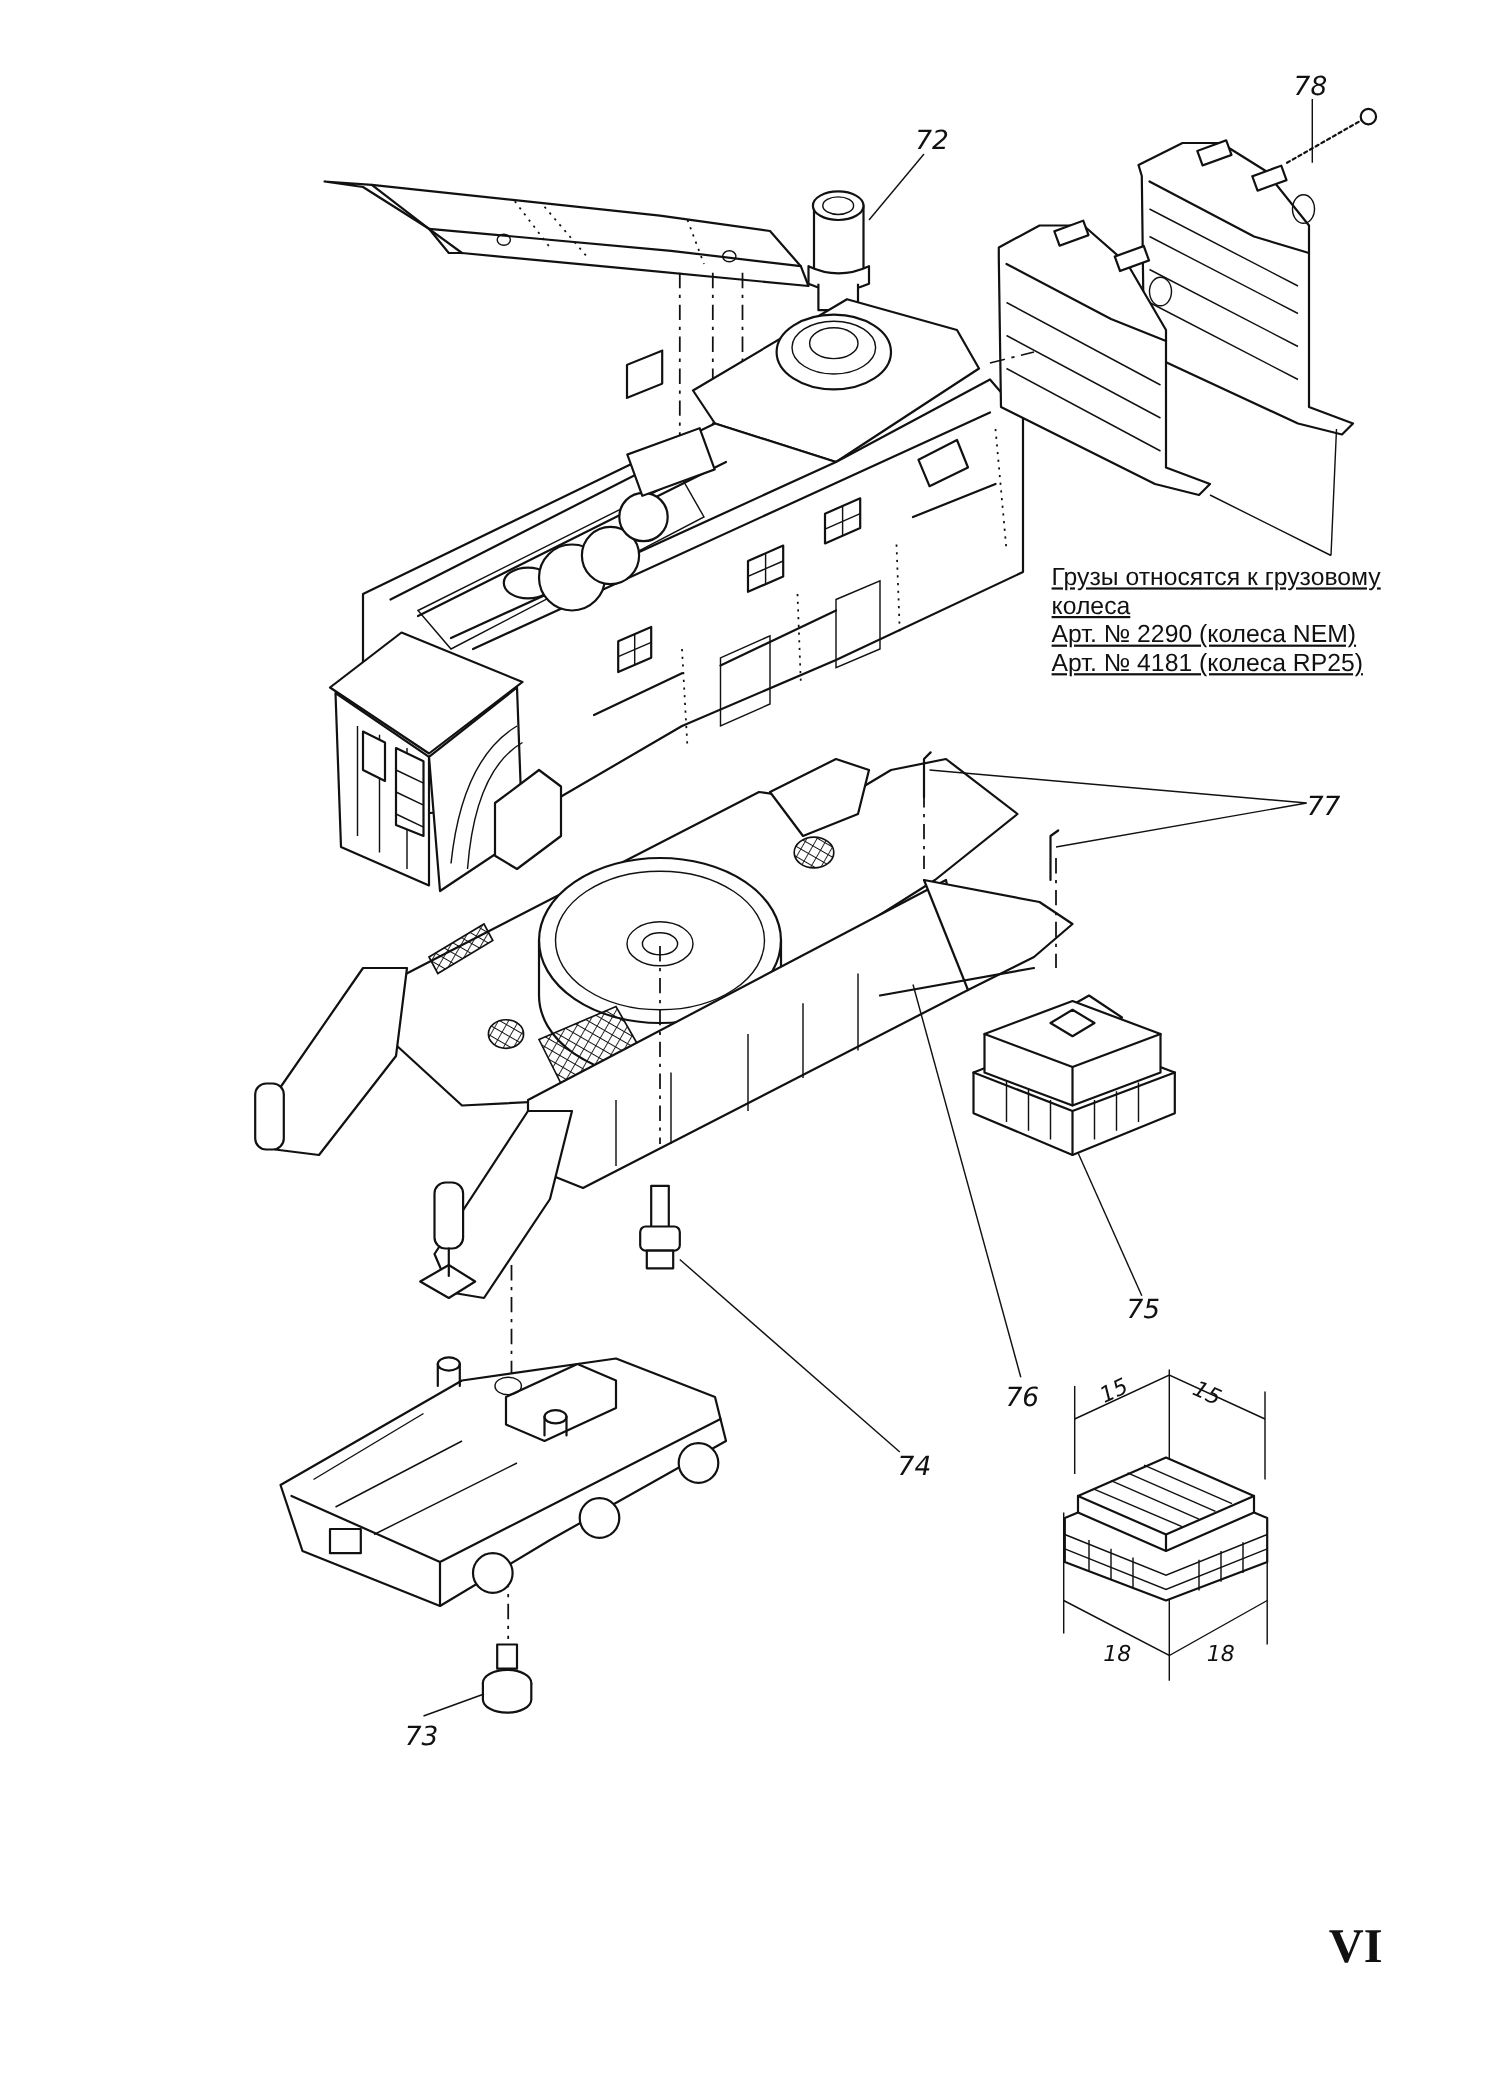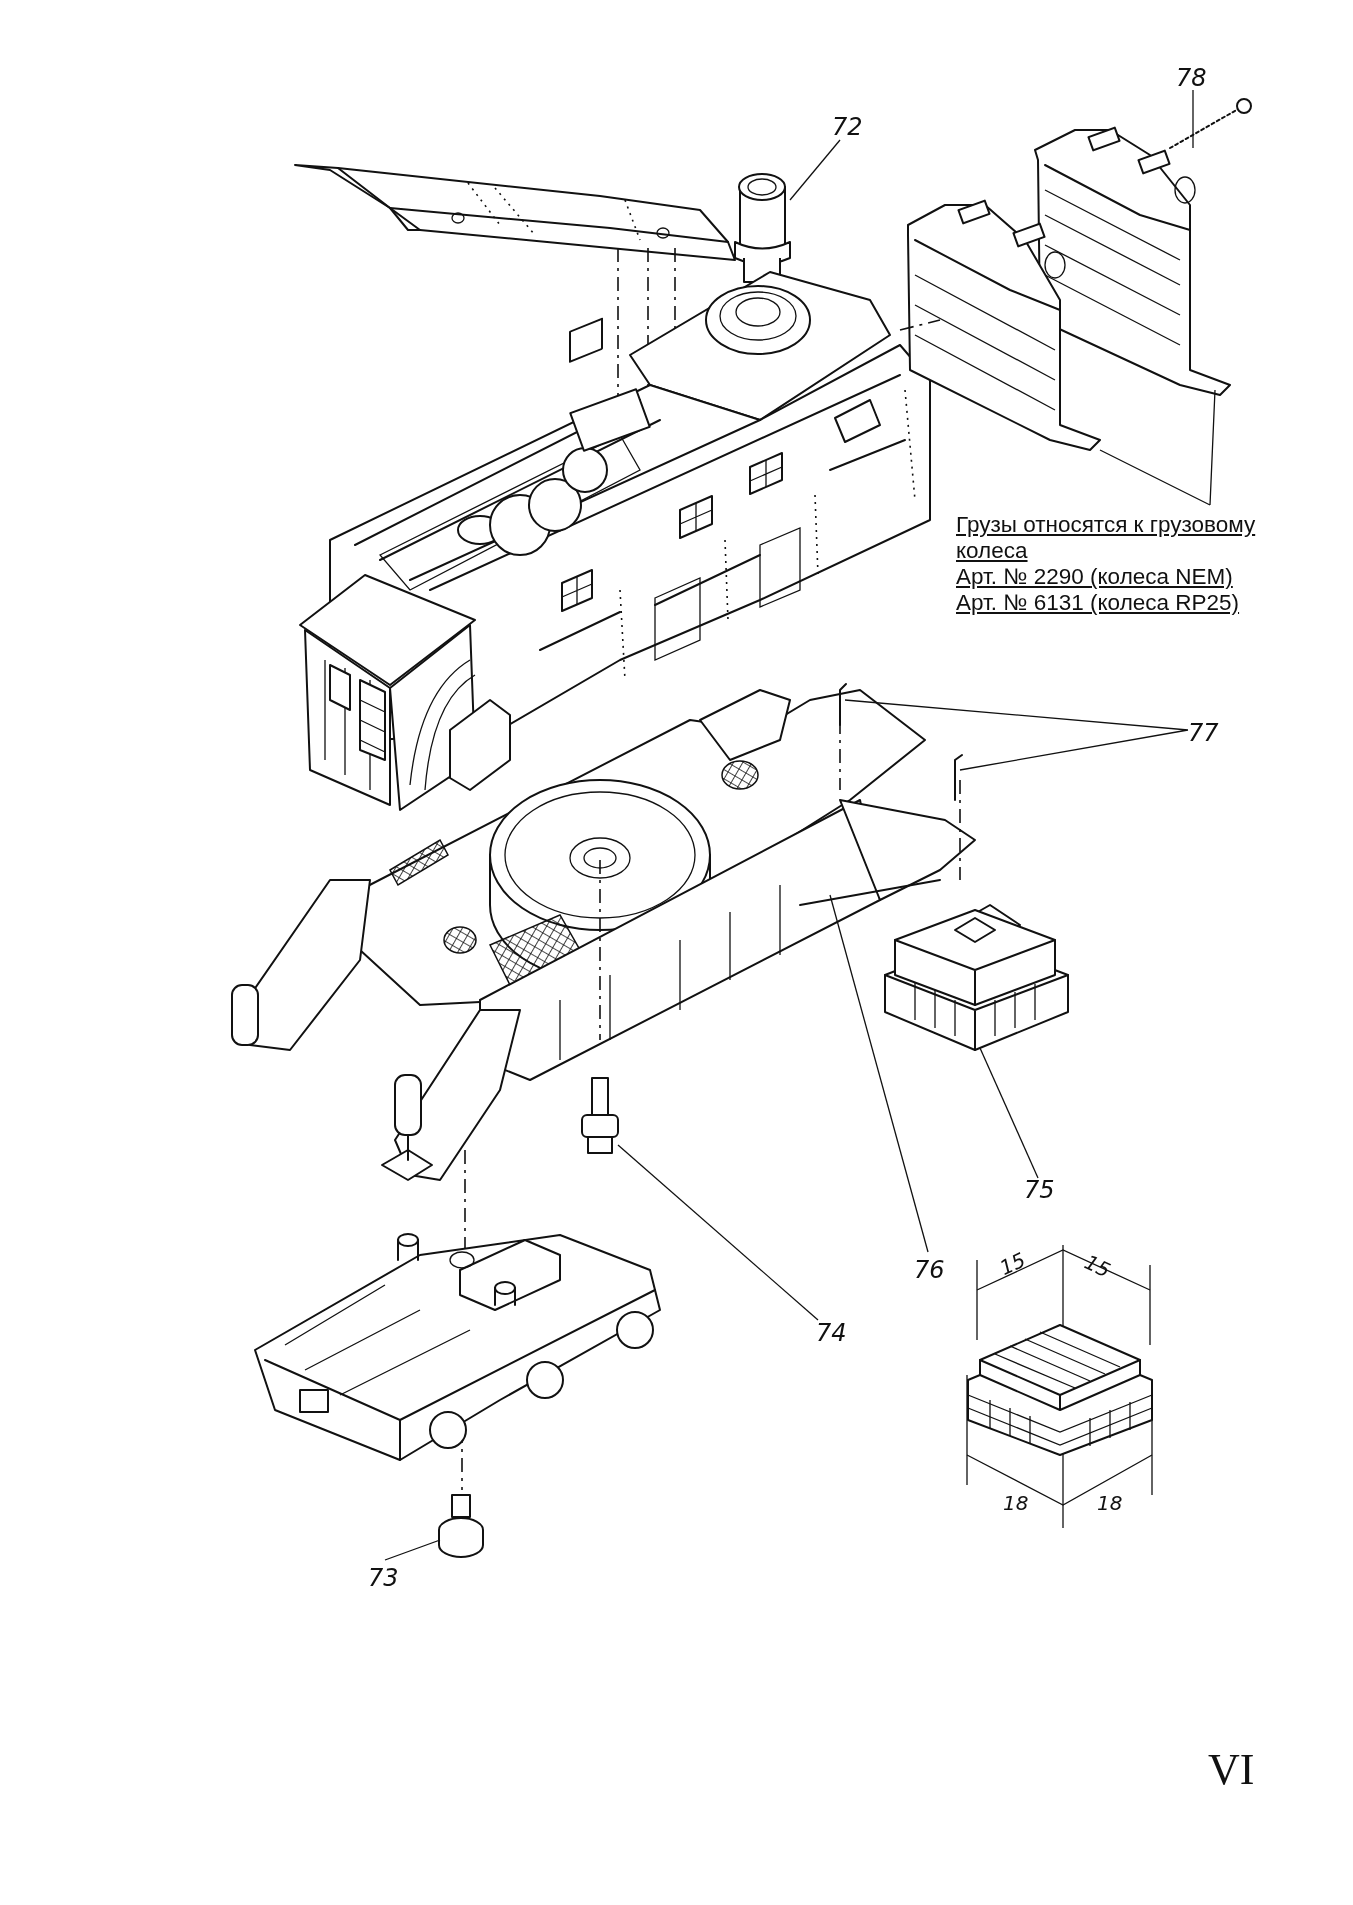--- a/index.html
+++ b/index.html
@@ -8,21 +8,21 @@
   .ln { fill:none; stroke:#111; stroke-width:2; stroke-linejoin:round; stroke-linecap:round; }
   .thin { fill:none; stroke:#111; stroke-width:1.3; }
   .dash { fill:none; stroke:#111; stroke-width:1.6; stroke-dasharray:14 6 3 6; }
   .dot { fill:none; stroke:#111; stroke-width:1.6; stroke-dasharray:2 5; }
   .fillw { fill:#fff; stroke:#111; stroke-width:2; stroke-linejoin:round; }
   .hatch { fill:url(#mesh); stroke:#111; stroke-width:1.5; }
   .callout { font-family:"DejaVu Sans", sans-serif; font-style:italic; font-size:24px; fill:#111; }
   .dim { font-family:"DejaVu Sans", sans-serif; font-style:italic; font-size:20px; fill:#111; }
   #note { position:absolute; left:956px; top:512px; font-family:"Liberation Sans", sans-serif; font-size:22.5px; line-height:26px; color:#111;text-decoration:underline; }
   #note div { white-space:nowrap; }
-  #page-num { position:absolute; left:1208px; top:1744px; font-family:"Liberation Serif", serif; font-weight:normal; font-size:44px; color:#111; }
+  #page-num { position:absolute; left:1208px; top:1744px; font-family:"Liberation Serif", serif; font-weight:bold; font-size:44px; color:#111; }
 </style>
 </head>
 <body>
 
 <svg id="drawing" viewBox="0 0 1353 1905" xmlns="http://www.w3.org/2000/svg">
   <defs>
     <pattern id="mesh" width="8" height="8" patternUnits="userSpaceOnUse" patternTransform="rotate(30)">
       <path d="M0 0 L8 0 M0 0 L0 8" stroke="#111" stroke-width="1.6"></path>
     </pattern>
   </defs>
@@ -240,16 +240,16 @@
   <text class="dim" x="1000" y="1272" transform="rotate(-25 1010 1265)">15</text>
   <text class="dim" x="1085" y="1272" transform="rotate(25 1095 1265)">15</text>
   <text class="dim" x="1003" y="1510">18</text>
   <text class="dim" x="1097" y="1510">18</text>
 </svg>
 
 <div id="note">
   <div>Грузы относятся к грузовому</div>
   <div>колеса</div>
   <div>Арт. № 2290 (колеса NEM)</div>
-  <div>Арт. № 6131 (колеса RP25)</div>
+  <div>Арт. № 4181 (колеса RP25)</div>
 </div>
 
 <div id="page-num">VI</div>
 
 </body></html>

